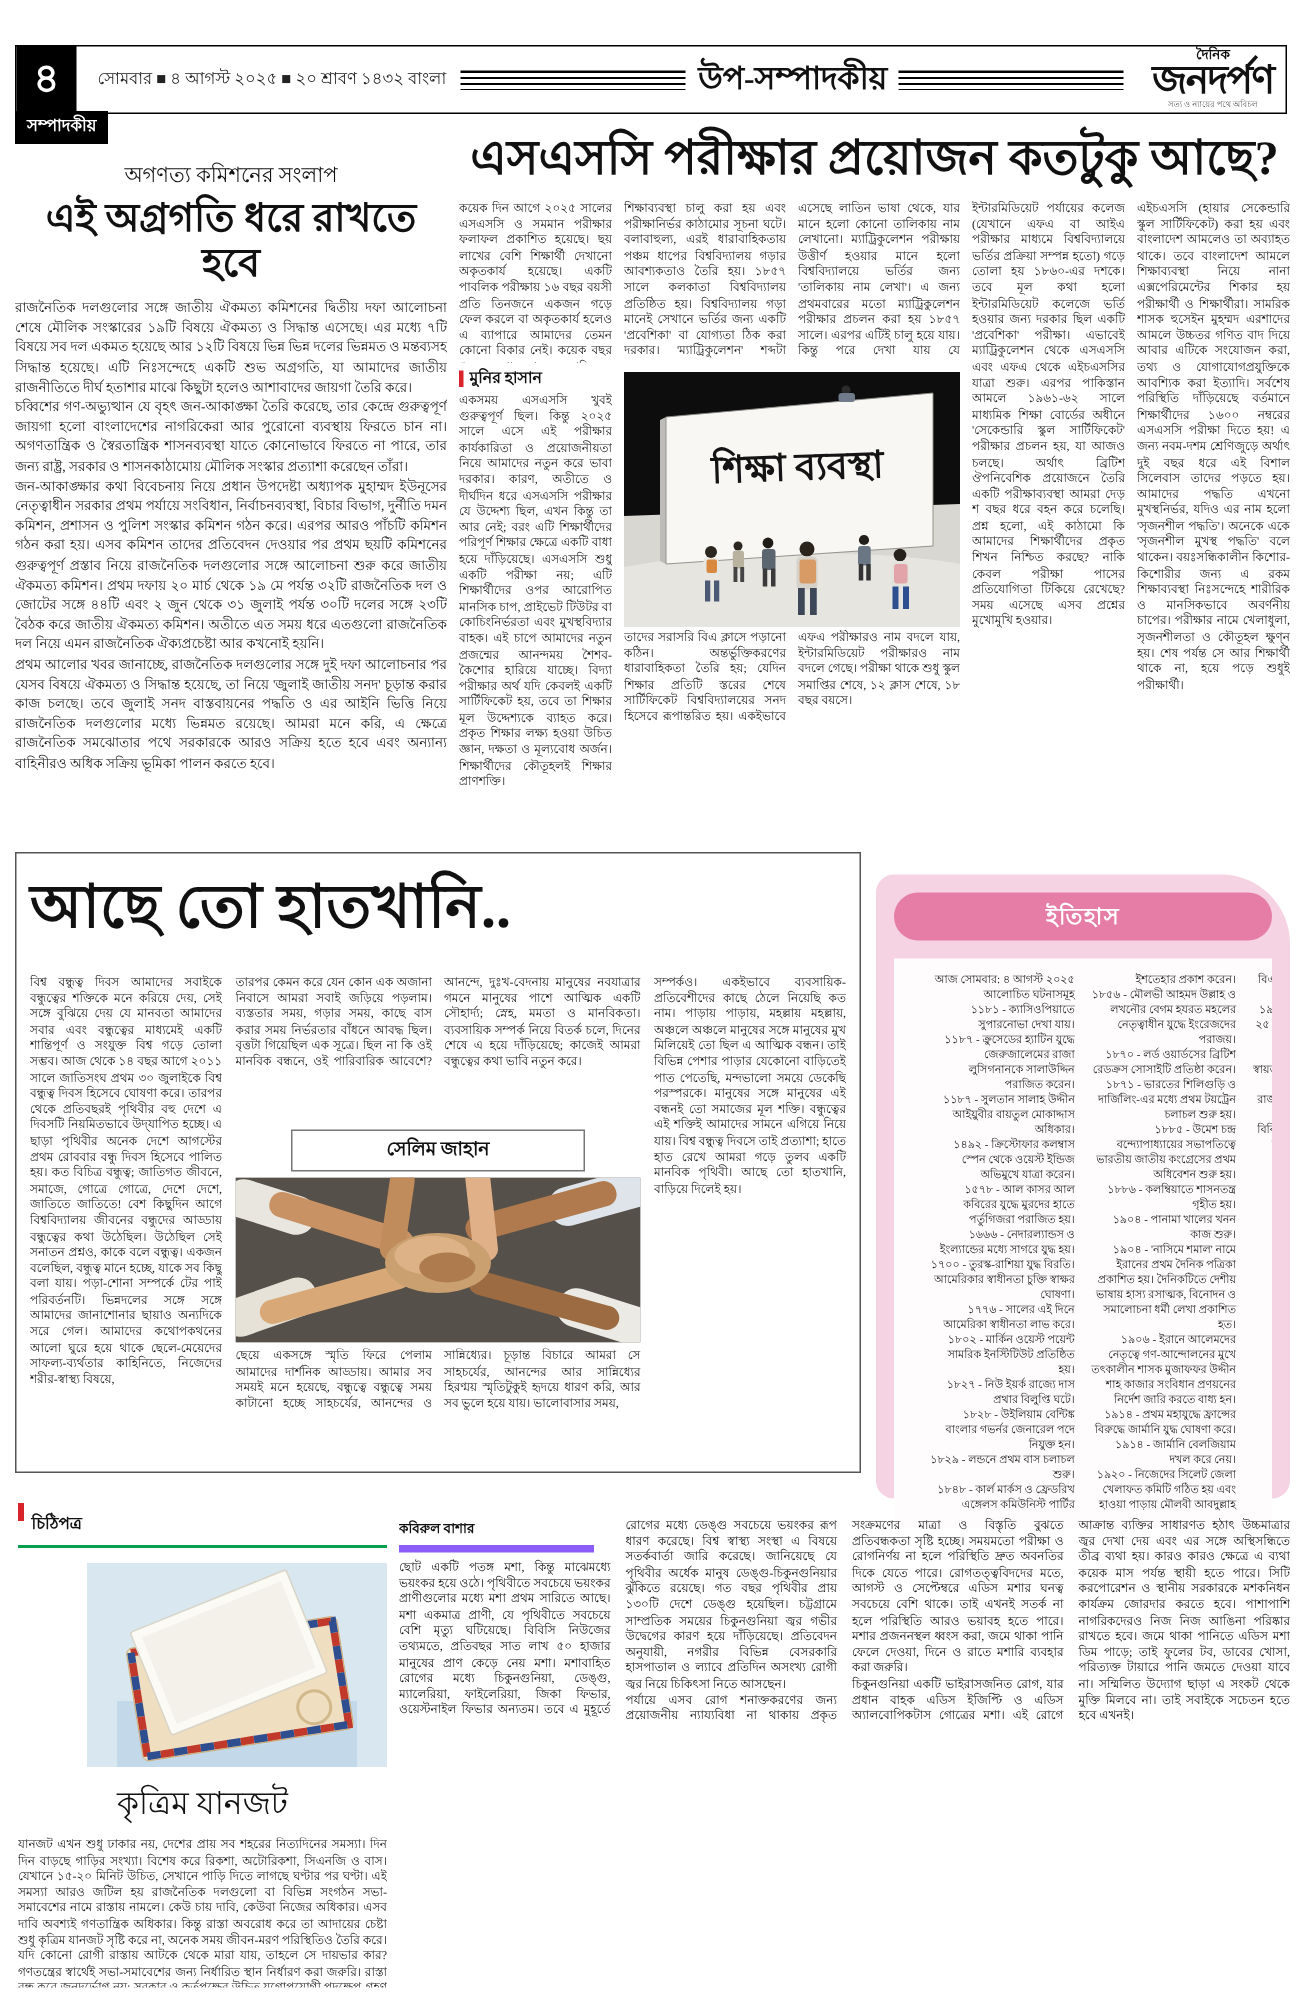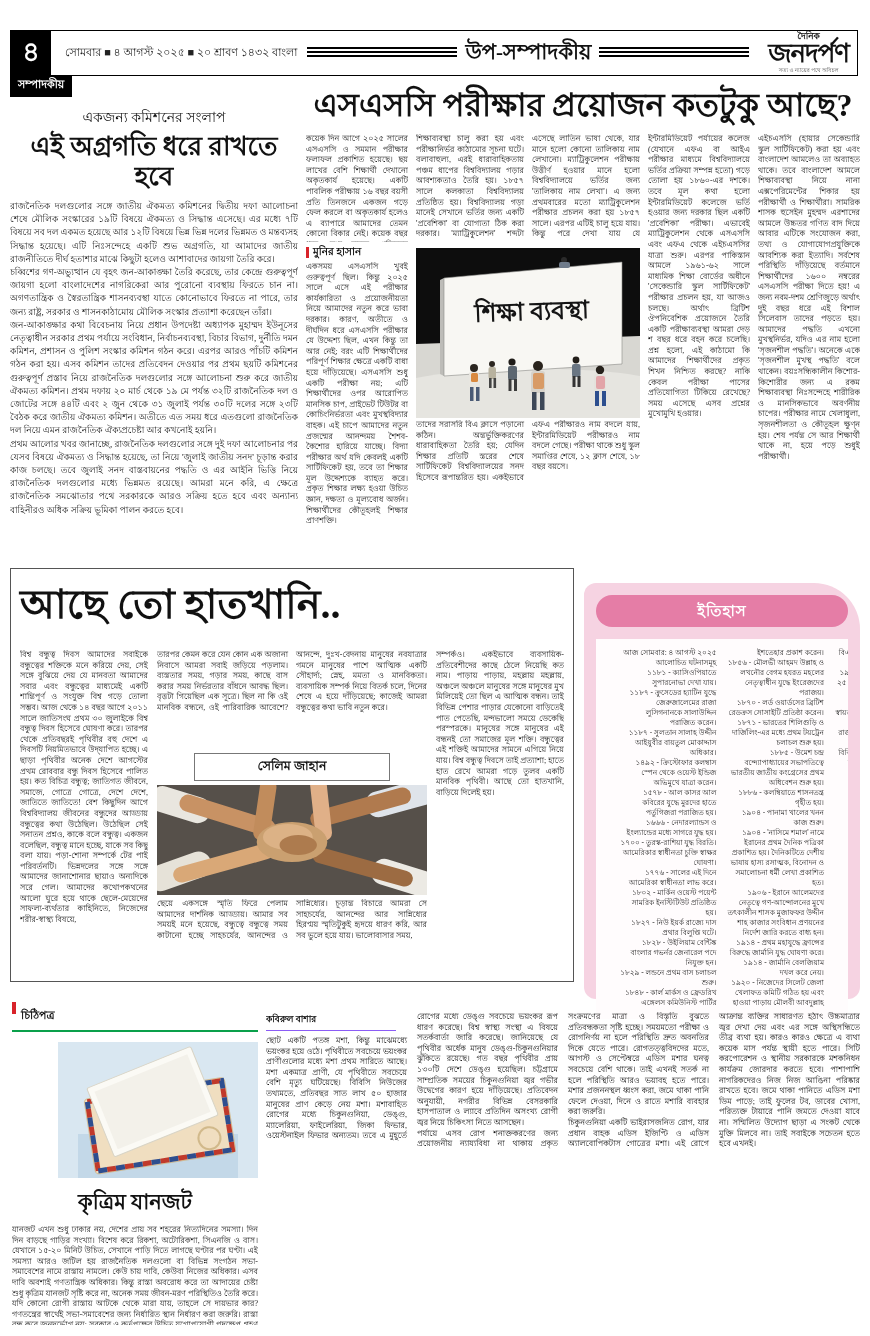--- a/index.html
+++ b/index.html
@@ -63,30 +63,30 @@
     font-size:15px;font-weight:bold;display:flex;align-items:center;justify-content:center;letter-spacing:1px;}
   #hb-panel{margin:12px;background:#fffcfd;height:380px;padding:9px 24px;box-sizing:border-box;
     columns:2;column-gap:11px;font-size:7.4px;line-height:10px;text-align:right;
     white-space:pre-line;overflow:hidden;color:#222;}
   
   #letters{top:990px;left:12px;width:246px;}
   #lt-labelrow{display:flex;align-items:center;gap:5px;border-bottom:2px solid #0aa04b;padding-bottom:4px;}
   .red-bar2{width:4px;height:12px;background:#d8232a;}
   #lt-label{font-size:11px;font-weight:bold;margin-top:17px;}
   #lt-env{display:block;margin:10px 0 0 46px;}
-  #lt-headline{text-align:center;font-size:21px;font-weight:bold;margin:8px 0 4px;}
+  #lt-headline{text-align:center;font-size:21px;font-weight:normal;margin:8px 0 4px;}
   #lt-body{height:100px;}
   #lt-sig{margin-top:10px;font-size:8.5px;line-height:11px;}
   #lt-sig .nm{font-weight:bold;}
   #lt-sig .rest{white-space:pre-line;}
   
   #bottomart{top:1002px;left:266px;width:594px;height:330px;}
   #ba-headline{text-align:center;font-size:29px;font-weight:bold;line-height:34px;}
   #ba-cols{margin-top:10px;columns:4;column-gap:10px;height:276px;overflow:hidden;}
-  #ba-byline{font-size:9px;font-weight:bold;border-bottom:1px solid #8b5cf6;padding-bottom:3px;margin-bottom:5px;width:92%;}
+  #ba-byline{font-size:9px;font-weight:bold;border-bottom:5px solid #8b5cf6;padding-bottom:3px;margin-bottom:5px;width:92%;}
   #ba-text{font-size:8px;line-height:10.6px;text-align:justify;white-space:pre-line;}
 </style>
 </head>
 <body>
 
 <div id="header" class="abs">
   <div id="pagenum">৪</div>
   <div id="dateline">সোমবার ■ ৪ আগস্ট ২০২৫ ■ ২০ শ্রাবণ ১৪৩২ বাংলা</div>
   <div id="midtitle">
     <div class="rule-stack"></div>
@@ -95,21 +95,21 @@
   </div>
   <div id="logo">
     <div class="pre">দৈনিক</div>
     <div class="nm">জনদর্পণ</div>
     <div class="tg">সত্য ও ন্যায়ের পথে অবিচল</div>
   </div>
 </div>
 
 <div id="editorial" class="abs">
   <span id="ed-tab">সম্পাদকীয়</span>
-  <div id="ed-kicker">একজন্য কমিশনের সংলাপ</div>
+  <div id="ed-kicker">অগণত্য কমিশনের সংলাপ</div>
   <div id="ed-headline">এই অগ্রগতি ধরে রাখতে হবে</div>
   <div id="ed-body" class="jtext">রাজনৈতিক দলগুলোর সঙ্গে জাতীয় ঐকমত্য কমিশনের দ্বিতীয় দফা আলোচনা শেষে মৌলিক সংস্কারের ১৯টি বিষয়ে ঐকমত্য ও সিদ্ধান্ত এসেছে। এর মধ্যে ৭টি বিষয়ে সব দল একমত হয়েছে আর ১২টি বিষয়ে ভিন্ন ভিন্ন দলের ভিন্নমত ও মন্তব্যসহ সিদ্ধান্ত হয়েছে। এটি নিঃসন্দেহে একটি শুভ অগ্রগতি, যা আমাদের জাতীয় রাজনীতিতে দীর্ঘ হতাশার মাঝে কিছুটা হলেও আশাবাদের জায়গা তৈরি করে।
 চব্বিশের গণ-অভ্যুত্থান যে বৃহৎ জন-আকাঙ্ক্ষা তৈরি করেছে, তার কেন্দ্রে গুরুত্বপূর্ণ জায়গা হলো বাংলাদেশের নাগরিকেরা আর পুরোনো ব্যবস্থায় ফিরতে চান না। অগণতান্ত্রিক ও স্বৈরতান্ত্রিক শাসনব্যবস্থা যাতে কোনোভাবে ফিরতে না পারে, তার জন্য রাষ্ট্র, সরকার ও শাসনকাঠামোয় মৌলিক সংস্কার প্রত্যাশা করেছেন তাঁরা।
 জন-আকাঙ্ক্ষার কথা বিবেচনায় নিয়ে প্রধান উপদেষ্টা অধ্যাপক মুহাম্মদ ইউনূসের নেতৃত্বাধীন সরকার প্রথম পর্যায়ে সংবিধান, নির্বাচনব্যবস্থা, বিচার বিভাগ, দুর্নীতি দমন কমিশন, প্রশাসন ও পুলিশ সংস্কার কমিশন গঠন করে। এরপর আরও পাঁচটি কমিশন গঠন করা হয়। এসব কমিশন তাদের প্রতিবেদন দেওয়ার পর প্রথম ছয়টি কমিশনের গুরুত্বপূর্ণ প্রস্তাব নিয়ে রাজনৈতিক দলগুলোর সঙ্গে আলোচনা শুরু করে জাতীয় ঐকমত্য কমিশন। প্রথম দফায় ২০ মার্চ থেকে ১৯ মে পর্যন্ত ৩২টি রাজনৈতিক দল ও জোটের সঙ্গে ৪৪টি এবং ২ জুন থেকে ৩১ জুলাই পর্যন্ত ৩০টি দলের সঙ্গে ২৩টি বৈঠক করে জাতীয় ঐকমত্য কমিশন। অতীতে এত সময় ধরে এতগুলো রাজনৈতিক দল নিয়ে এমন রাজনৈতিক ঐক্যপ্রচেষ্টা আর কখনোই হয়নি।
 প্রথম আলোর খবর জানাচ্ছে, রাজনৈতিক দলগুলোর সঙ্গে দুই দফা আলোচনার পর যেসব বিষয়ে ঐকমত্য ও সিদ্ধান্ত হয়েছে, তা নিয়ে 'জুলাই জাতীয় সনদ' চূড়ান্ত করার কাজ চলছে। তবে জুলাই সনদ বাস্তবায়নের পদ্ধতি ও এর আইনি ভিত্তি নিয়ে রাজনৈতিক দলগুলোর মধ্যে ভিন্নমত রয়েছে। আমরা মনে করি, এ ক্ষেত্রে রাজনৈতিক সমঝোতার পথে সরকারকে আরও সক্রিয় হতে হবে এবং অন্যান্য বাহিনীরও অধিক সক্রিয় ভূমিকা পালন করতে হবে।</div>
 </div>
 
 <div id="mainart" class="abs">
   <div id="ma-headline">এসএসসি পরীক্ষার প্রয়োজন কতটুকু আছে?</div>
   <div id="ma-body">

